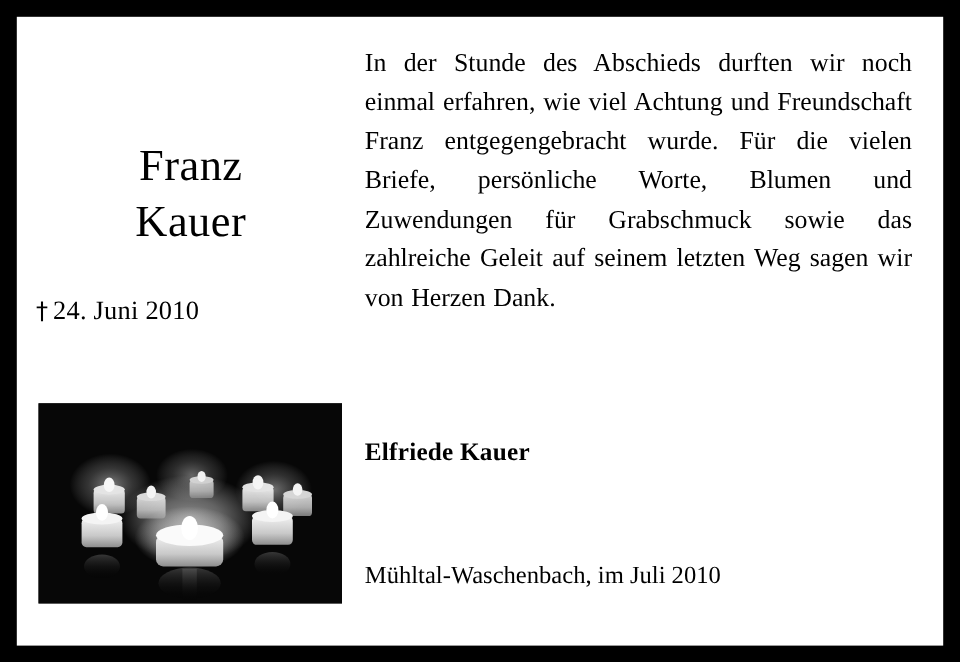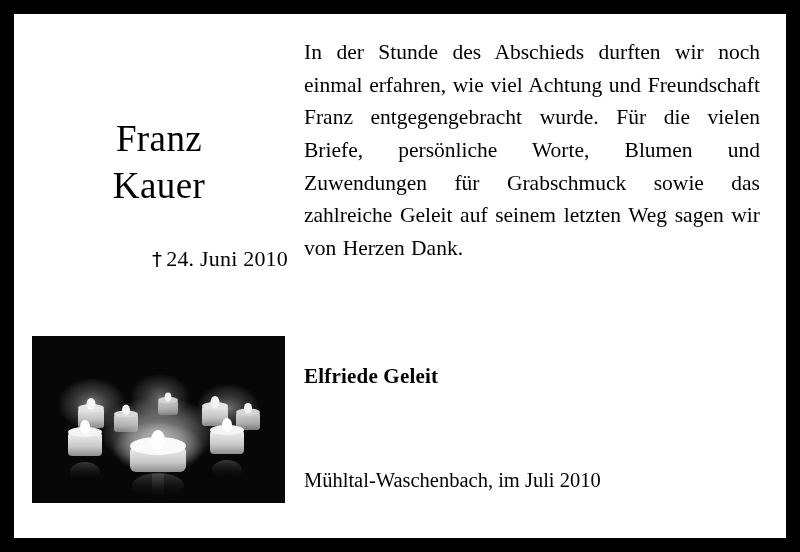--- a/index.html
+++ b/index.html
@@ -54,21 +54,21 @@
     line-height: 1.27;
     color: #000000;
     margin-top: 86px;
     letter-spacing: 0.4px;
   }
   .deceased-name .line {
     display: block;
   }
 
   .death-date {
-    text-align: right;
+    text-align: left;
     font-size: 22px;
     color: #000000;
     margin-top: 36px;
     letter-spacing: 0.2px;
   }
   .death-date .cross {
     font-family: "DejaVu Sans", sans-serif;
     font-size: 20px;
     margin-right: 4px;
   }
@@ -216,20 +216,20 @@
             <rect x="120" y="138" width="12" height="26" fill="url(#reflg)"></rect>
           </g>
         </svg>
       </div>
     </div>
 
     <div class="right-col">
       <p class="main-text">In der Stunde des Abschieds durften wir noch einmal erfahren, wie viel Achtung und Freundschaft Franz entgegengebracht wurde. Für die vielen Briefe, persönliche Worte, Blumen und Zuwendungen für Grabschmuck sowie das zahlreiche Geleit auf seinem letzten Weg sagen wir von Herzen Dank.</p>
 
       <div class="closing">
-        <p class="closing-name">Elfriede Geleit</p>
+        <p class="closing-name">Elfriede Kauer</p>
       </div>
 
       <p class="place-date">Mühltal-Waschenbach, im Juli 2010</p>
     </div>
 
   </div>
 </div>
 
 </body></html>

